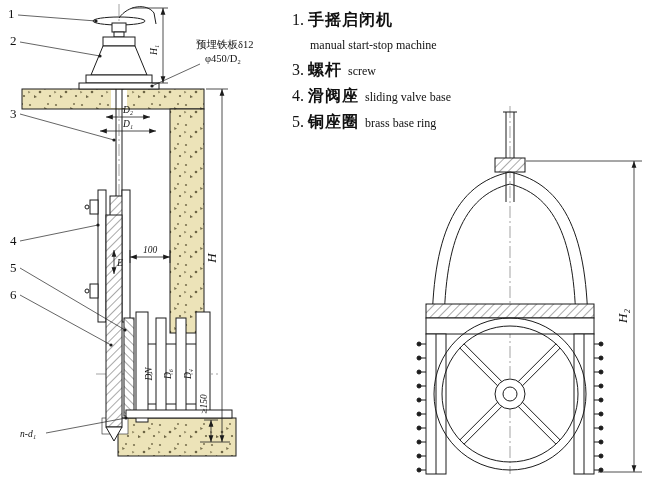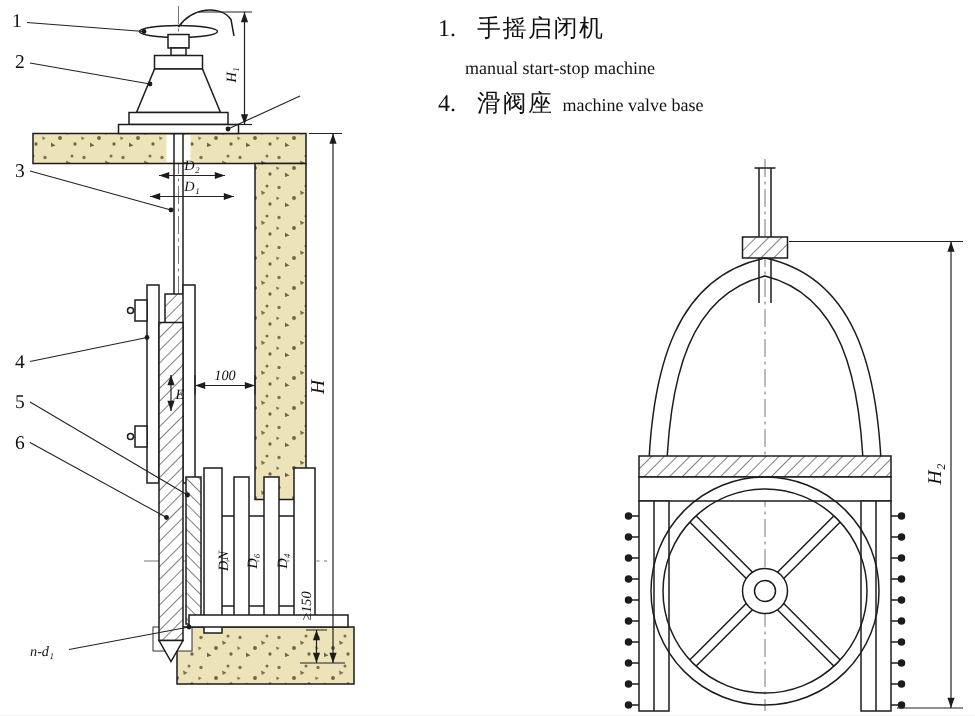--- a/index.html
+++ b/index.html
@@ -15,21 +15,21 @@
   .dim{stroke:#222;stroke-width:0.8;fill:none;}
   .ldr{stroke:#222;stroke-width:0.7;fill:none;}
   text.dt{font-style:italic;font-size:9.5px;font-family:"Liberation Serif","DejaVu Serif",serif;fill:#111;}
   text.dt2{font-style:italic;font-size:13px;font-family:"Liberation Serif","DejaVu Serif",serif;fill:#111;}
   text.co{font-size:13px;font-family:"Liberation Serif","DejaVu Serif",serif;fill:#111;}
 
   
   .legend{position:absolute;left:292px;top:10px;width:225px;line-height:1.2;}
   .lg-item{margin-bottom:7px;white-space:nowrap;}
   .lg-num,.lg-zh{font-size:16px;}
-  .lg-zh{letter-spacing:1px;margin-left:14px;}
+  .lg-zh{letter-spacing:1px;margin-left:4px;font-weight:bold;}
   .lg-en{font-size:12px;margin-left:6px;}
   .lg-item-first .lg-en{display:block;margin-left:18px;margin-top:9px;}
 
   
   .annotation{position:absolute;left:196px;top:38px;font-size:10.5px;line-height:1.3;}
   .annotation .a2{margin-left:9px;}
 </style>
 </head>
 <body>
 
@@ -273,18 +273,28 @@
       <text class="dt2" transform="translate(627,316) rotate(-90)" text-anchor="middle">H₂</text>
     </g>
   </g>
 </svg>
 
 <div class="legend">
   <div class="lg-item lg-item-first">
     <span class="lg-num">1.</span><span class="lg-zh">手摇启闭机</span><span class="lg-en">manual start-stop machine</span>
   </div>
   <div class="lg-item">
-    <span class="lg-num">4.</span><span class="lg-zh">滑阀座</span><span class="lg-en">machine valve base</span>
+    <span class="lg-num">3.</span><span class="lg-zh">螺杆</span><span class="lg-en">screw</span>
+  </div>
+  <div class="lg-item">
+    <span class="lg-num">4.</span><span class="lg-zh">滑阀座</span><span class="lg-en">sliding valve base</span>
+  </div>
+  <div class="lg-item">
+    <span class="lg-num">5.</span><span class="lg-zh">铜座圈</span><span class="lg-en">brass base ring</span>
   </div>
 </div>
 
-
+<div class="annotation">
+  <div class="a1">预埋铁板δ12</div>
+  <div class="a2">φ450/D₂</div>
 </div>
 
+</div>
+
 </body></html>

